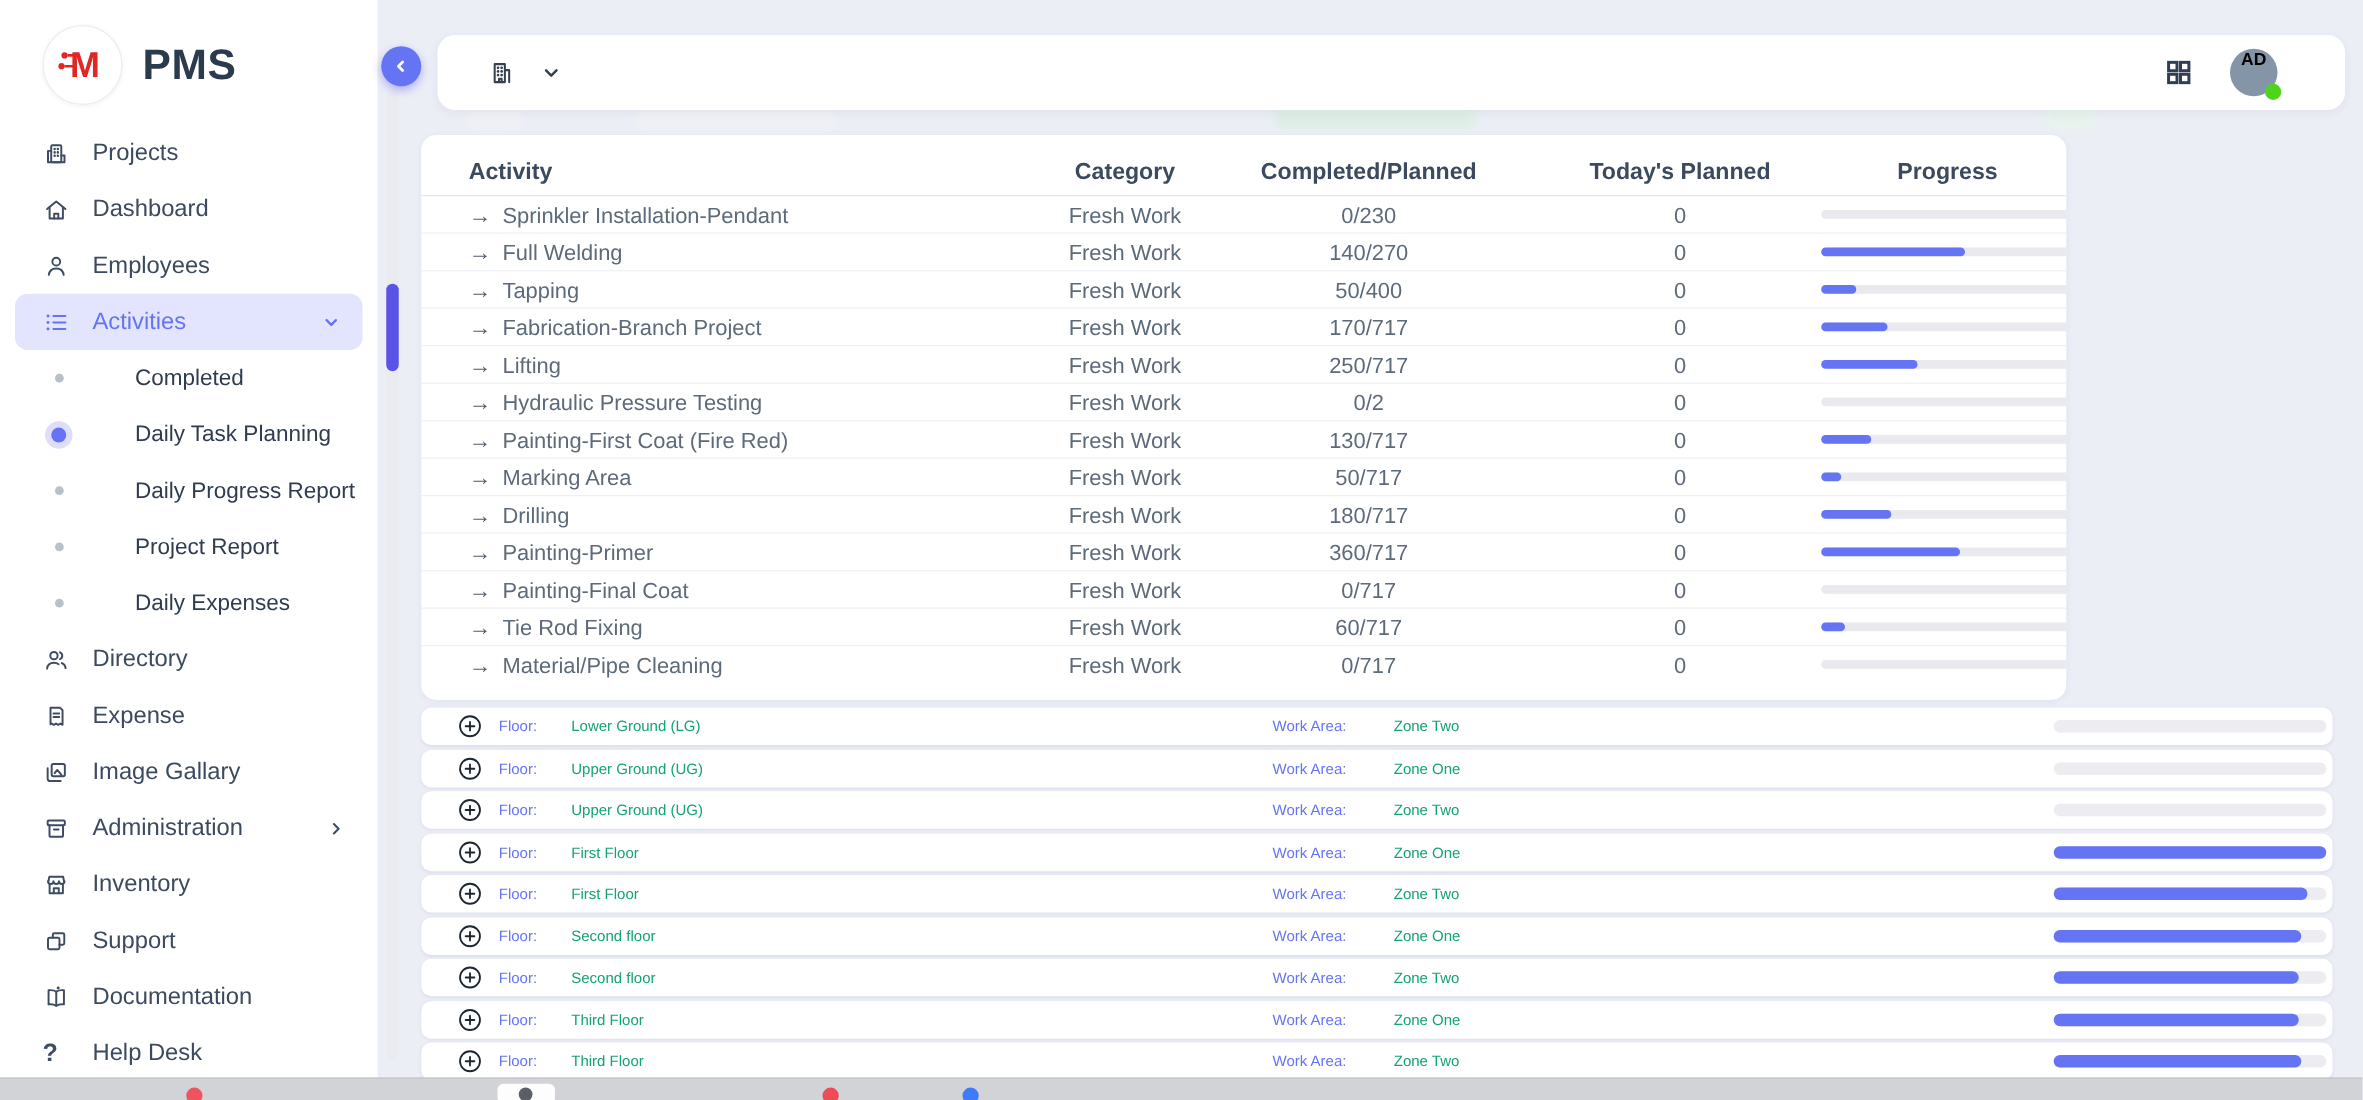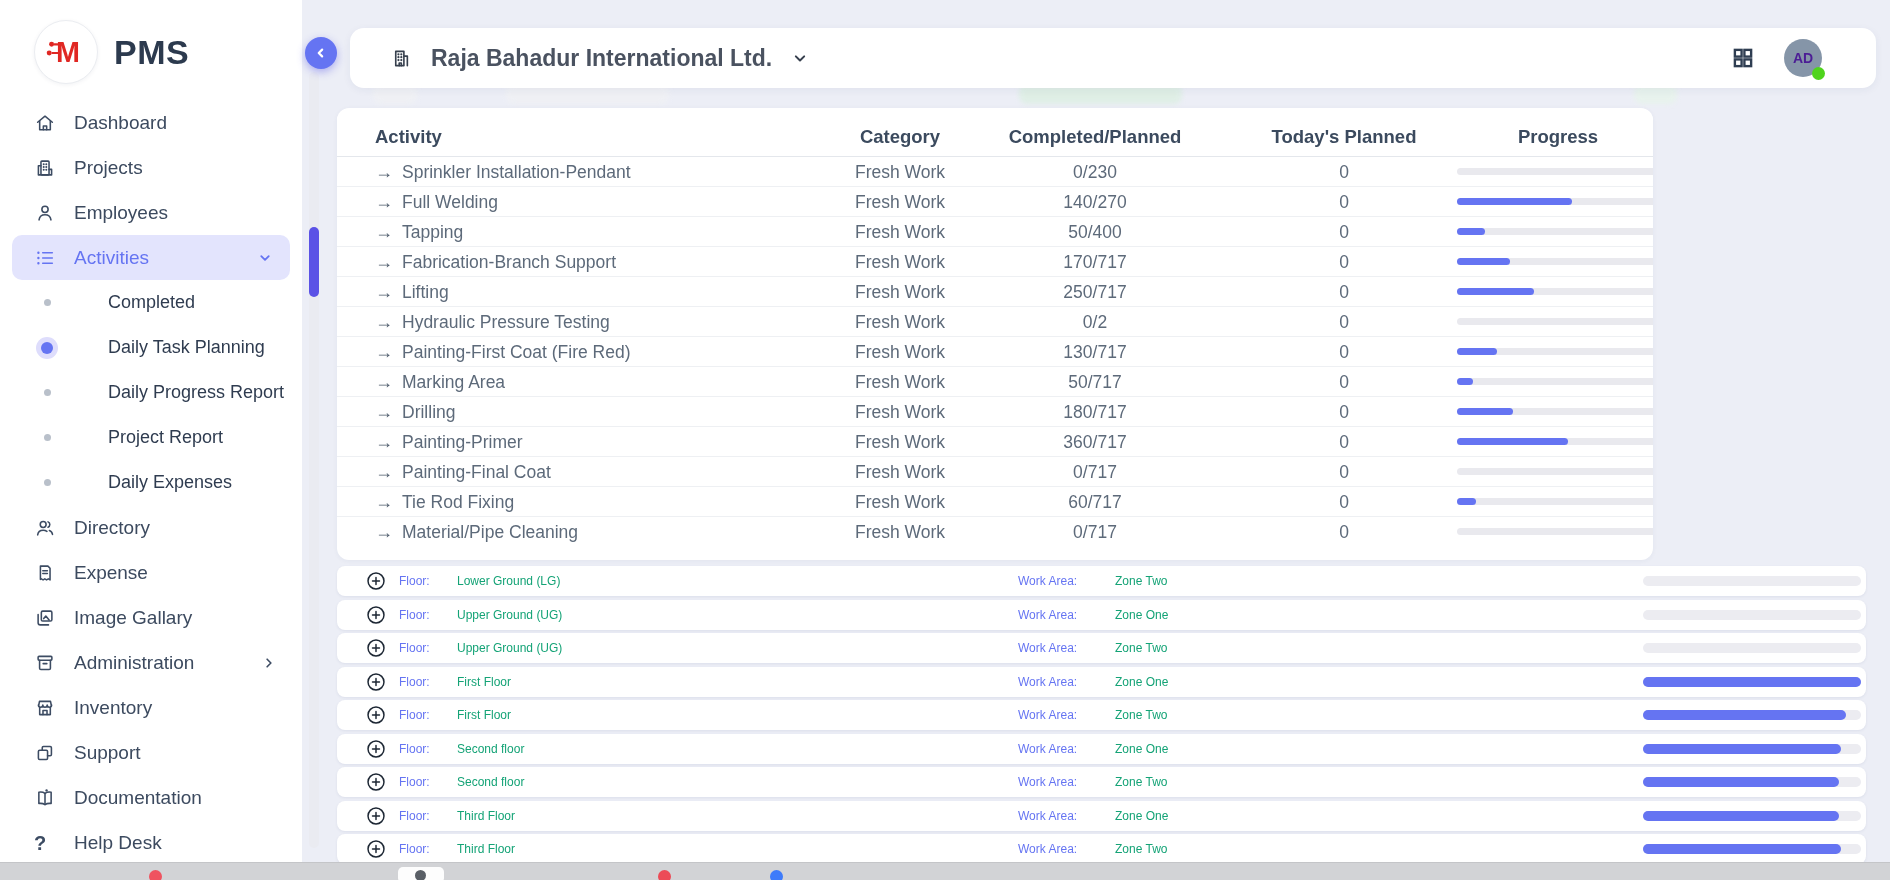--- a/index.html
+++ b/index.html
@@ -41,21 +41,21 @@
     box-shadow:0 3px 8px rgba(90,90,230,.45); z-index:6; border:none; cursor:pointer; }
 
   
   .header-card { position:absolute; left:350px; top:28px; width:1526px; height:60px; background:#fff; border-radius:14px;
     box-shadow:0 2px 8px rgba(40,50,100,.06); display:flex; align-items:center; padding:0 54px 0 40px; z-index:5; }
   .company { display:flex; align-items:center; gap:18px; cursor:pointer; color:#3f4856; }
   .company-name { font-size:23px; font-weight:600; color:#4a5260; }
   .hdr-right { margin-left:auto; display:flex; align-items:center; gap:28px; }
   .grid-btn { background:none; border:none; padding:0; cursor:pointer; color:#2f3e52; }
   .avatar { position:relative; width:38px; height:38px; border-radius:50%; background:var(--avatar_bg,#8595a8);
-    color:#4c1d95; font-size:14px; font-weight:bold; display:flex; align-items:center; justify-content:center; cursor:pointer; }
+    color:#000000; font-size:14px; font-weight:bold; display:flex; justify-content:center; cursor:pointer; }
   .online-dot { position:absolute; right:-3px; bottom:-3px; width:13px; height:13px; border-radius:50%; background:var(--online,#4fd41d); }
 
   
   .peek { position:absolute; top:84px; height:20px; border-radius:8px; filter:blur(2.5px); opacity:.8; z-index:1; }
 
   
   .table-card { position:absolute; left:337px; top:108px; width:1316px; height:452px; background:#fff; border-radius:12px;
     box-shadow:0 1px 5px rgba(40,50,100,.05); z-index:2; overflow:hidden; }
   .thead { position:absolute; top:8px; left:0; right:0; height:41px; border-bottom:1px solid #e4e7ec; background:#fff; }
   .th { position:absolute; top:0; height:41px; display:flex; align-items:center; font-size:18.5px; font-weight:600;
@@ -100,36 +100,36 @@
         <circle cx="6.5" cy="25" r="2.6" fill="#e02723"></circle>
         <path d="M11.5 16h6.5M9 25h7.5" stroke="#e02723" stroke-width="2.2"></path>
       </svg>
     </div>
     <div class="app-name">PMS</div>
   </div>
   <div class="nav" id="nav">
       <div class="nav-item">
         <span class="ni-icon">
           <svg viewBox="0 0 24 24" width="22" height="22" fill="none" stroke="currentColor" stroke-width="1.7" stroke-linecap="round" stroke-linejoin="round">
+            <rect x="7.6" y="4.5" width="8.8" height="15" rx="1"></rect>
+            <path d="M7.6 9.5H4.8v10h14.4v-6h-2.8"></path>
+            <path d="M10.6 7.8h.01M13.4 7.8h.01M10.6 10.8h.01M13.4 10.8h.01M10.6 13.8h.01M13.4 13.8h.01" stroke-width="2.2"></path>
+          </svg>
+        </span>
+        <span>Projects</span>
+      </div>
+      <div class="nav-item">
+        <span class="ni-icon">
+          <svg viewBox="0 0 24 24" width="22" height="22" fill="none" stroke="currentColor" stroke-width="1.7" stroke-linecap="round" stroke-linejoin="round">
             <path d="M4 11.2 12 4.6l8 6.6"></path>
             <path d="M6.2 9.9v9.5h11.6V9.9"></path>
             <path d="M10.2 19.4v-4.2h3.6v4.2"></path>
           </svg>
         </span>
         <span>Dashboard</span>
-      </div>
-      <div class="nav-item">
-        <span class="ni-icon">
-          <svg viewBox="0 0 24 24" width="22" height="22" fill="none" stroke="currentColor" stroke-width="1.7" stroke-linecap="round" stroke-linejoin="round">
-            <rect x="7.6" y="4.5" width="8.8" height="15" rx="1"></rect>
-            <path d="M7.6 9.5H4.8v10h14.4v-6h-2.8"></path>
-            <path d="M10.6 7.8h.01M13.4 7.8h.01M10.6 10.8h.01M13.4 10.8h.01M10.6 13.8h.01M13.4 13.8h.01" stroke-width="2.2"></path>
-          </svg>
-        </span>
-        <span>Projects</span>
       </div>
       <div class="nav-item">
         <span class="ni-icon">
           <svg viewBox="0 0 24 24" width="22" height="22" fill="none" stroke="currentColor" stroke-width="1.7" stroke-linecap="round" stroke-linejoin="round">
             <circle cx="12" cy="8" r="3.4"></circle>
             <path d="M5.5 19.5c.5-3.5 3.1-5.6 6.5-5.6s6 2.1 6.5 5.6"></path>
           </svg>
         </span>
         <span>Employees</span>
       </div>
@@ -274,21 +274,20 @@
 <div class="header-card">
   <div class="company">
     <span>
       <svg viewBox="0 0 24 24" width="23" height="23" fill="none" stroke="#37404e" stroke-width="1.7" stroke-linecap="round" stroke-linejoin="round">
         <rect x="6" y="4.5" width="8.5" height="15"></rect>
         <path d="M14.5 9.5h3.6V19.5"></path>
         <path d="M8.8 7.6h.01M11.8 7.6h.01M8.8 10.6h.01M11.8 10.6h.01M8.8 13.6h.01M11.8 13.6h.01" stroke-width="2.3"></path>
         <path d="M9.6 19.5v-2.8h2.2v2.8"></path>
       </svg>
     </span>
-    <span class="company-name">Raja Bahadur International Ltd.</span>
     <svg viewBox="0 0 24 24" width="20" height="20" fill="none" stroke="#37404e" stroke-width="2.4" stroke-linecap="round" stroke-linejoin="round">
         <polyline points="7,10 12,15 17,10"></polyline>
       </svg>
   </div>
   <div class="hdr-right">
     <button class="grid-btn">
       <svg viewBox="0 0 24 24" width="26" height="26" fill="none" stroke="currentColor" stroke-width="2.2">
         <rect x="4.5" y="4.5" width="6.2" height="6.2"></rect>
           <rect x="13.3" y="4.5" width="6.2" height="6.2"></rect>
         <rect x="4.5" y="13.3" width="6.2" height="6.2"></rect>
@@ -413,21 +412,21 @@
               <path d="M8.8 6.9V5.3c0-.7.5-1.2 1.2-1.2h4c.7 0 1.2.5 1.2 1.2v1.6"></path>
               <path d="M6.7 6.9l.7 11.9c0 .7.6 1.2 1.3 1.2h6.6c.7 0 1.3-.5 1.3-1.2l.7-11.9"></path>
               <path d="M10.2 10.4v6.1M13.8 10.4v6.1"></path>
             </svg>
           </button>
         </div>
       </div>
       <div class="trow">
         <div class="cell c-activity">
           <span class="arrow">→</span>
-          <span>Fabrication-Branch Support</span>
+          <span>Fabrication-Branch Project</span>
         </div>
         <div class="cell c-center" style="left:453px">Fresh Work</div>
         <div class="cell c-center" style="left:648px">170/717</div>
         <div class="cell c-center" style="left:897px">0</div>
         <div class="pbar">
           <div class="pfill" style="width:23.7%"></div>
         </div>
         <div class="actions-cell">
           <button class="abtn" style="color:var(--accent)">
             <svg viewBox="0 0 24 24" width="21" height="21" fill="none" stroke="currentColor" stroke-width="1.8" stroke-linecap="round" stroke-linejoin="round">

